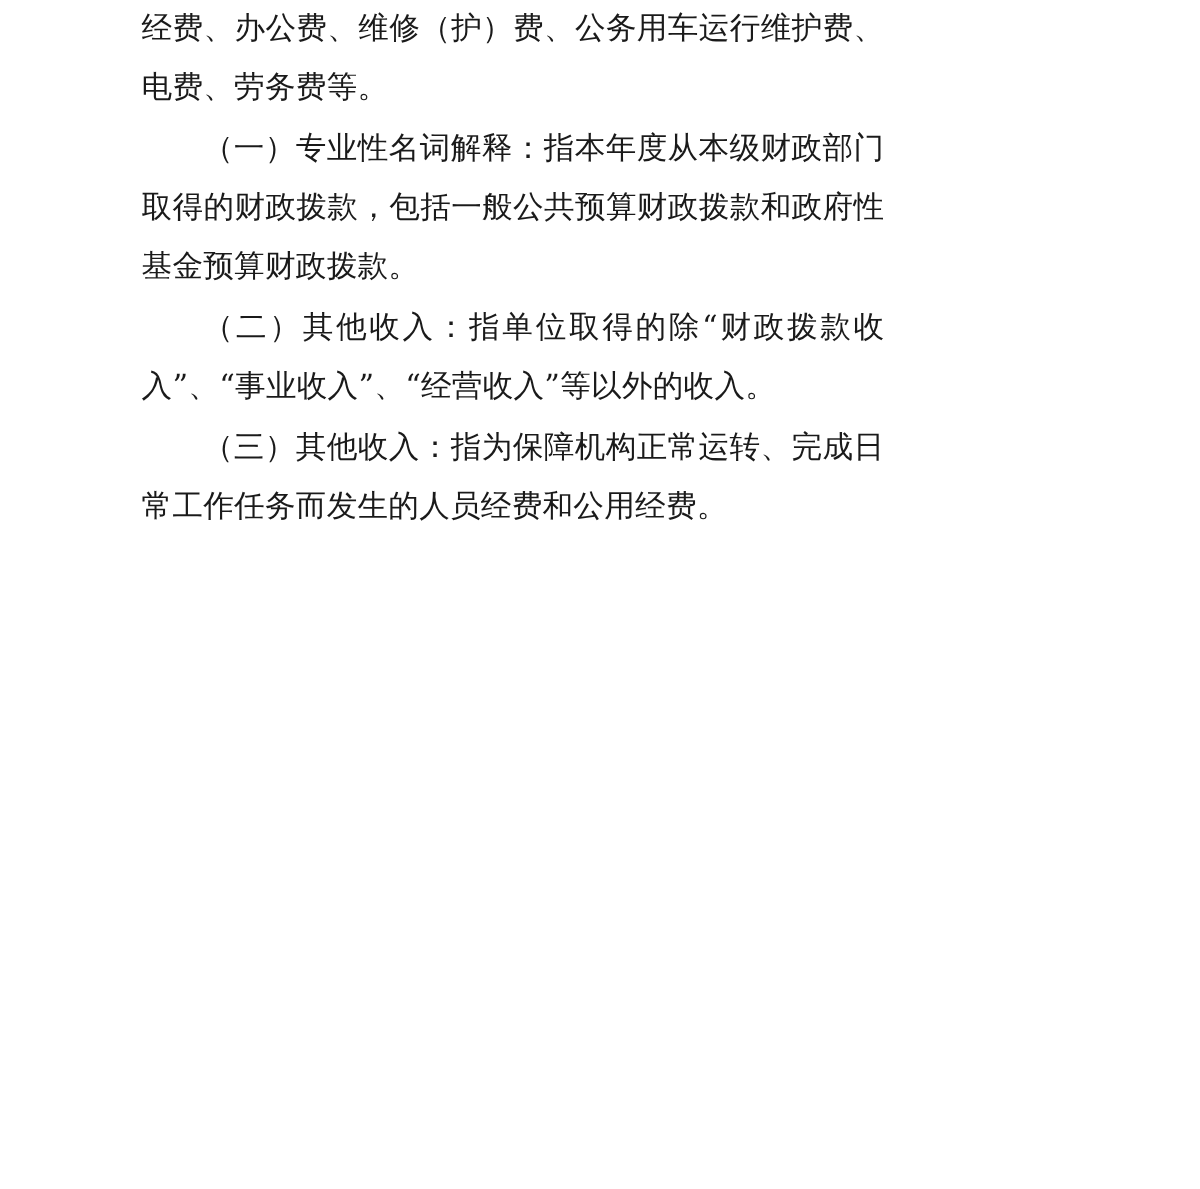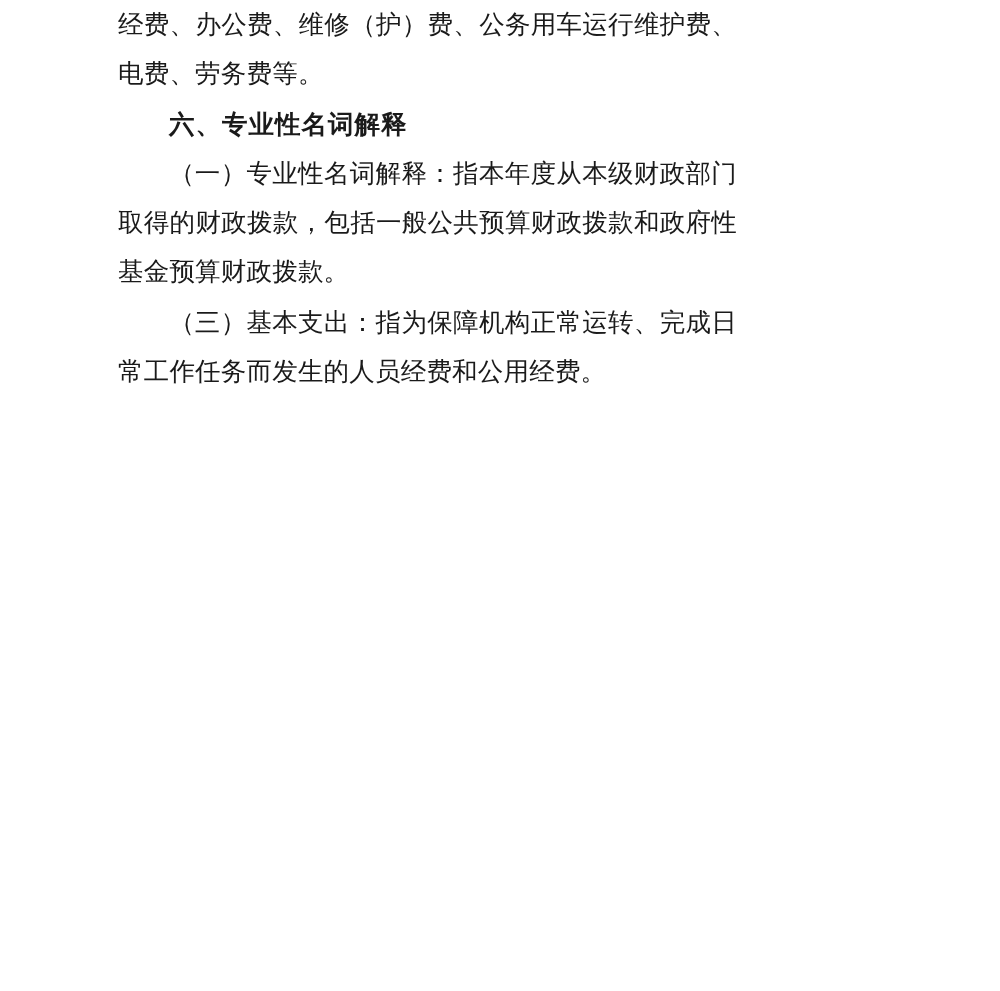--- a/index.html
+++ b/index.html
@@ -51,20 +51,20 @@
 </head>
 <body>
 
 <div class="page">
 
   <p class="para hang-first blk">经费、办公费、维修（护）费、公务用车运行维护费、电费、劳务费等。</p>
 
 
 
 
-  <h2 class="heading">六、专业性名词解释</h2>
 
   <p class="para indent blk">（一）专业性名词解释：指本年度从本级财政部门取得的财政拨款，包括一般公共预算财政拨款和政府性基金预算财政拨款。</p>
 
+  <p class="para indent blk">（二）其他收入：指单位取得的除“财政拨款收入”、“事业收入”、“经营收入”等以外的收入。</p>
 
-  <p class="para indent blk">（三）基本支出：指为保障机构正常运转、完成日常工作任务而发生的人员经费和公用经费。</p>
+  <p class="para indent blk">（三）其他收入：指为保障机构正常运转、完成日常工作任务而发生的人员经费和公用经费。</p>
 
 </div>
 
 </body></html>

